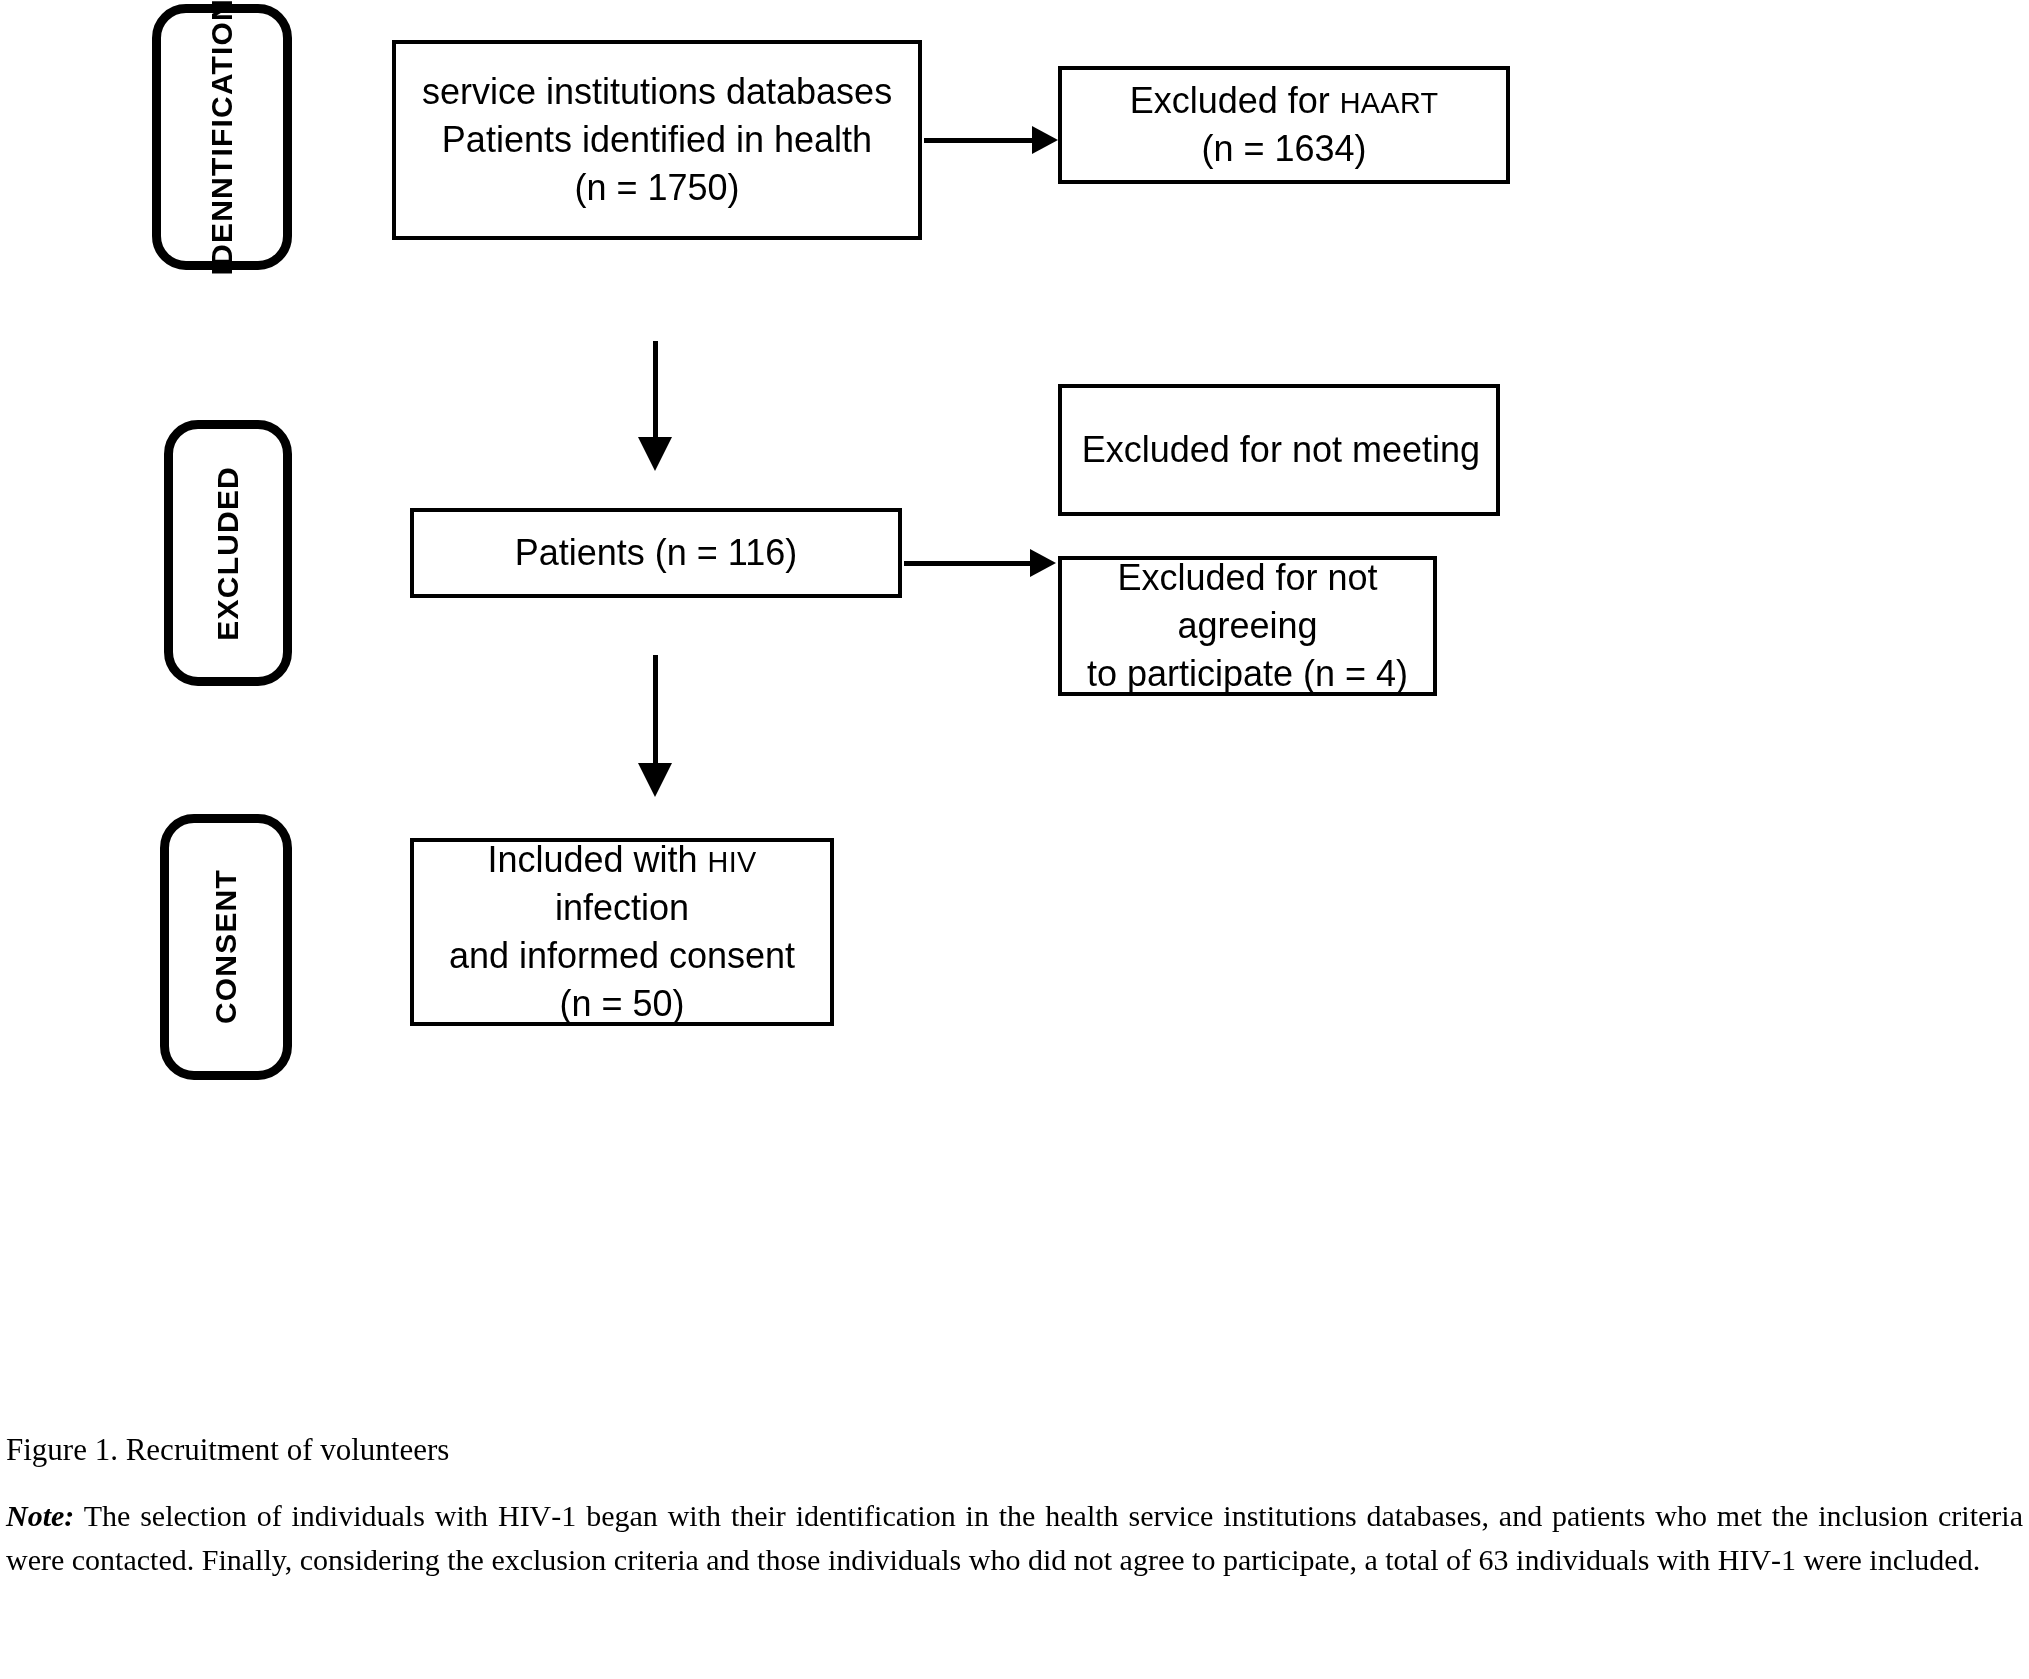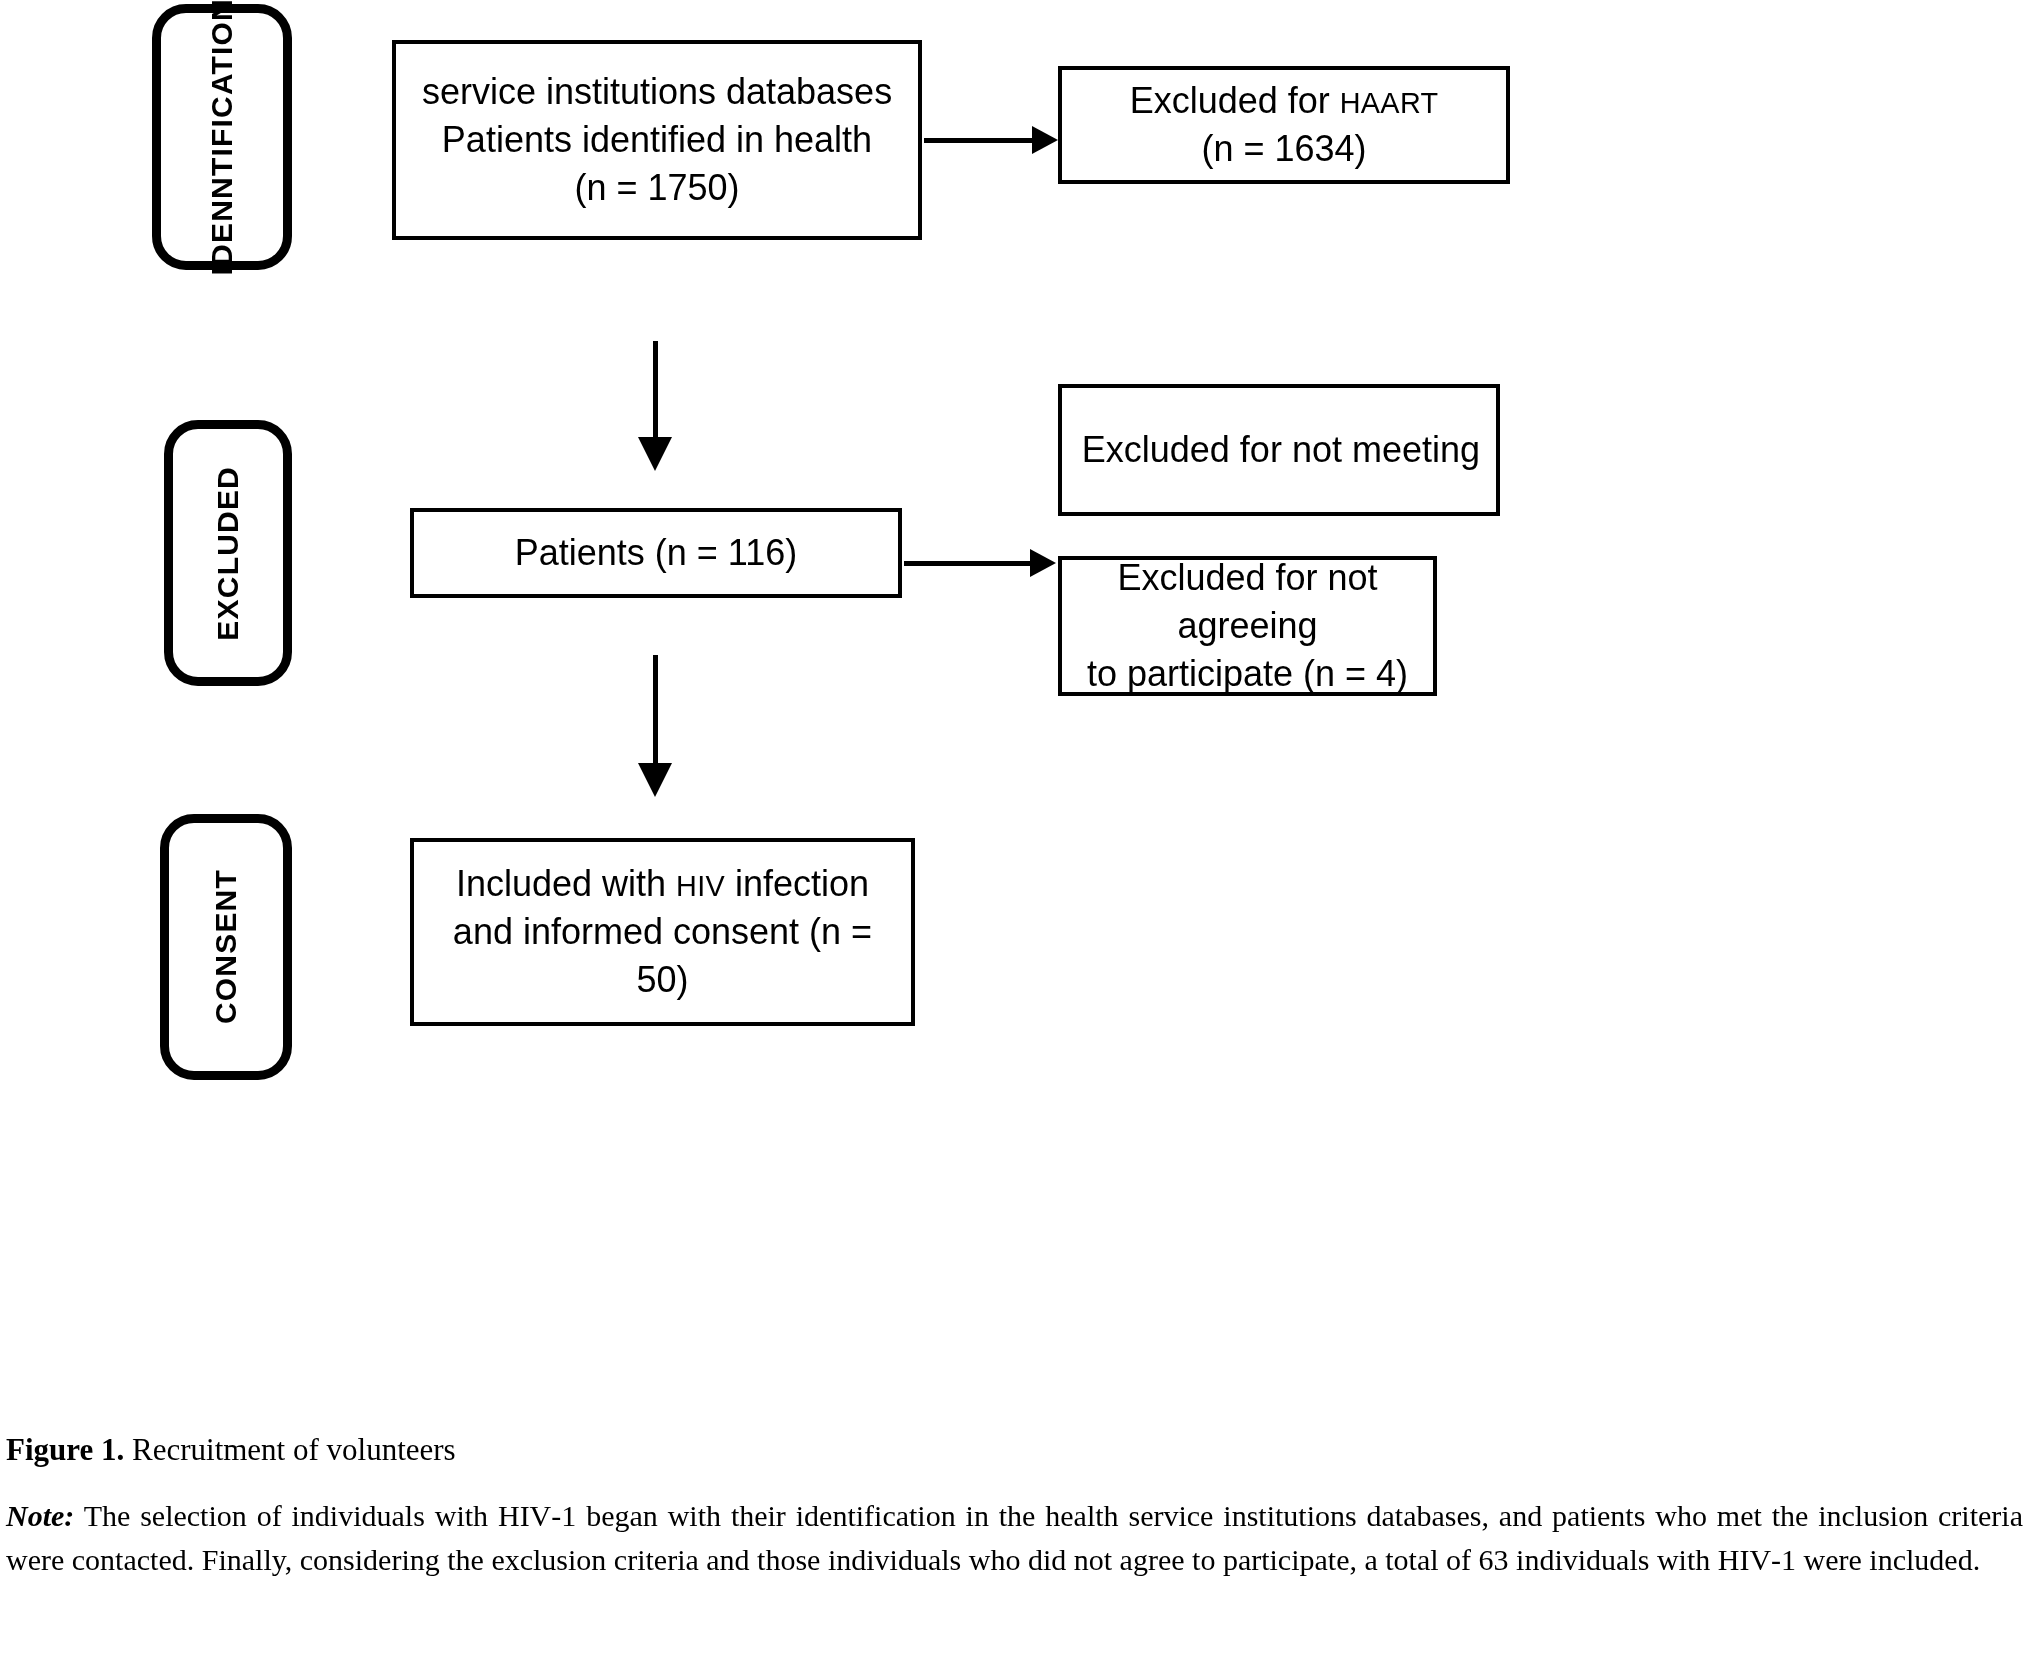--- a/index.html
+++ b/index.html
@@ -115,21 +115,21 @@
     width: 2029px;
     font-family: "Liberation Serif", serif;
     font-size: 30px;
     color: #000;
   }
   #figure-caption {
     padding: 0 6px;
     margin-bottom: 26px;
     font-size: 31px;
   }
-  #figure-caption .label { font-weight: 700; }
+  #figure-caption .label { font-weight: 400; }
   #figure-note {
     padding: 0 6px;
     text-align: justify;
     line-height: 1.45;
     font-size: 30px;
   }
   #figure-note .label {
     font-weight: 700;
     font-style: italic;
   }
@@ -199,21 +199,21 @@
       <span class="txt">Excluded for not agreeing</span>
       <span class="txt">to participate (n = 4)</span>
     </div>
   </div>
 
   <div class="arrow-v" style="left:638px; top:655px; width:34px; height:142px;">
     <div class="shaft" style="height:110px;"></div>
     <div class="head"></div>
   </div>
 
-  <div class="node" style="left:410px; top:838px; width:505px; height:188px;">
+  <div class="node" style="left:410px; top:838px; width:424px; height:188px;">
     <div>
       <span class="txt"><span>Included with </span><span class="smallcaps">HIV</span><span> infection</span></span>
       <span class="txt">and informed consent (n = 50)</span>
     </div>
   </div>
 
 </div>
 
 <div id="caption-block">
 

